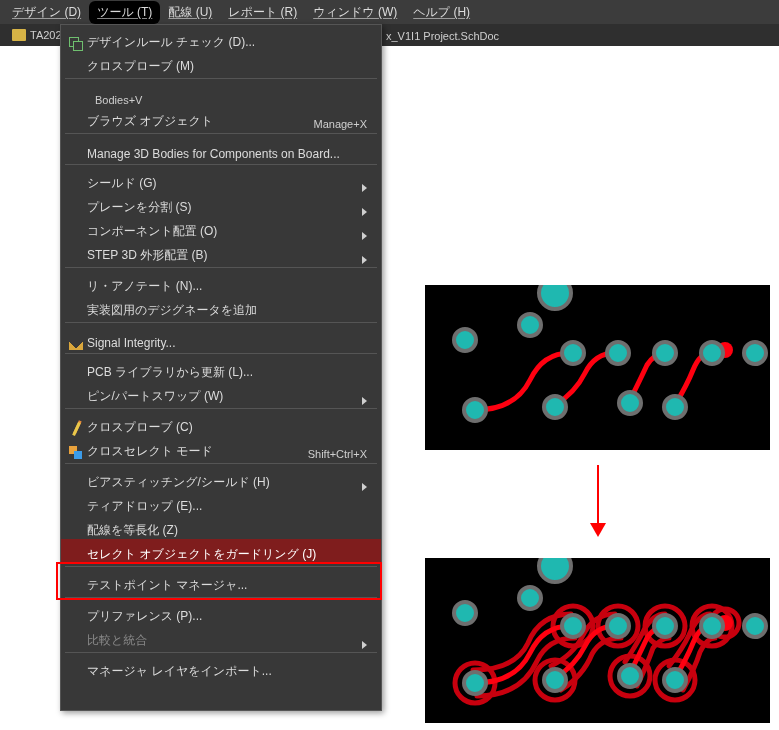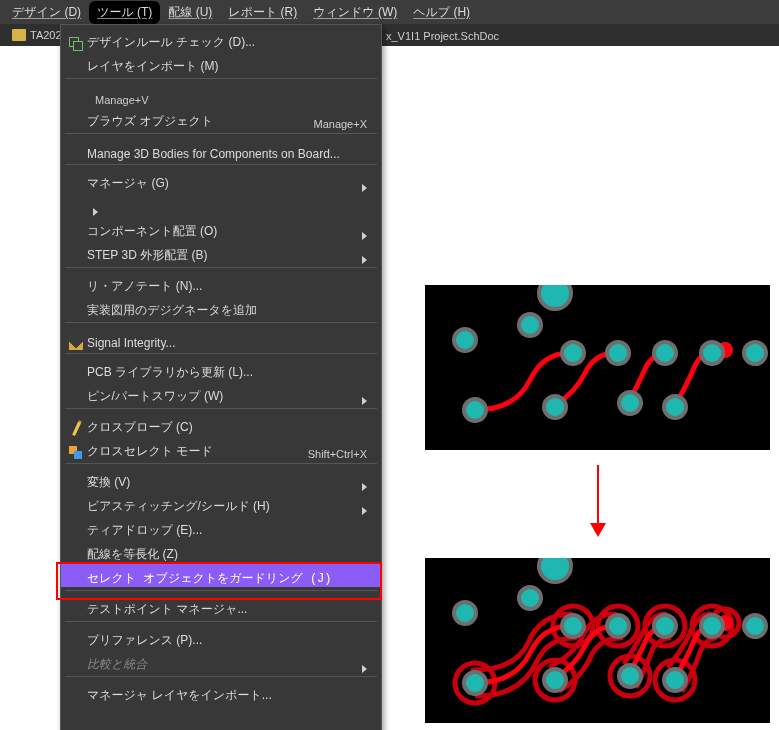--- a/index.html
+++ b/index.html
@@ -104,25 +104,24 @@
     border-top: 4px solid transparent;
     border-bottom: 4px solid transparent;
     border-left: 5px solid #cfcfcf;
     margin-left: 6px;
   }
   .dropdown-sep {
     height: 1px;
     background: #555;
     margin: 3px 4px;
   }
-  .dropdown-row.faded .label { color: #8a8a8a; font-style: italic; }
+  .dropdown-row.faded .label { color: #8a8a8a; }
   .dropdown-row.highlight {
-    background: #8b5cf6;
+    background: #7f1d1d;
     color: #fff;
-    font-family: Liberation Mono, monospace;
   }
   .dropdown-row.highlight .label { color: #fff; }
   .red-box {
     position: absolute;
     border: 2px solid #ff0000;
     pointer-events: none;
     z-index: 30;
   }
   .pcb-panel {
     position: absolute;
@@ -183,45 +182,46 @@
 
 <div class="dropdown" id="dropdown">
     <div class="dropdown-row">
       <span class="icon-slot">
         <span class="icon-rules"></span>
       </span>
       <span class="label">デザインルール チェック (D)...</span>
     </div>
     <div class="dropdown-row">
       <span class="icon-slot"></span>
-      <span class="label">レイヤをインポート (M)</span>
-    </div>
-    <div class="dropdown-sep"></div>
-    <div class="dropdown-row">
-      <span class="icon-slot"></span>
-      <span class="accel">Manage+V</span>
+      <span class="label">クロスプローブ (M)</span>
+    </div>
+    <div class="dropdown-sep"></div>
+    <div class="dropdown-row">
+      <span class="icon-slot"></span>
+      <span class="accel">Bodies+V</span>
     </div>
     <div class="dropdown-row">
       <span class="icon-slot"></span>
       <span class="label">ブラウズ オブジェクト</span>
       <span class="accel">Manage+X</span>
     </div>
     <div class="dropdown-sep"></div>
     <div class="dropdown-row">
       <span class="icon-slot"></span>
       <span class="label">Manage 3D Bodies for Components on Board...</span>
     </div>
     <div class="dropdown-sep"></div>
     <div class="dropdown-row">
       <span class="icon-slot"></span>
-      <span class="label">マネージャ (G)</span>
-      <span class="submenu-arrow"></span>
-    </div>
-    <div class="dropdown-row">
-      <span class="icon-slot"></span>
+      <span class="label">シールド (G)</span>
+      <span class="submenu-arrow"></span>
+    </div>
+    <div class="dropdown-row">
+      <span class="icon-slot"></span>
+      <span class="label">プレーンを分割 (S)</span>
       <span class="submenu-arrow"></span>
     </div>
     <div class="dropdown-row">
       <span class="icon-slot"></span>
       <span class="label">コンポーネント配置 (O)</span>
       <span class="submenu-arrow"></span>
     </div>
     <div class="dropdown-row">
       <span class="icon-slot"></span>
       <span class="label">STEP 3D 外形配置 (B)</span>
@@ -261,25 +261,20 @@
       <span class="label">クロスプローブ (C)</span>
     </div>
     <div class="dropdown-row">
       <span class="icon-slot">
         <span class="icon-xsel"></span>
       </span>
       <span class="label">クロスセレクト モード</span>
       <span class="accel">Shift+Ctrl+X</span>
     </div>
     <div class="dropdown-sep"></div>
-    <div class="dropdown-row">
-      <span class="icon-slot"></span>
-      <span class="label">変換 (V)</span>
-      <span class="submenu-arrow"></span>
-    </div>
     <div class="dropdown-row">
       <span class="icon-slot"></span>
       <span class="label">ビアスティッチング/シールド (H)</span>
       <span class="submenu-arrow"></span>
     </div>
     <div class="dropdown-row">
       <span class="icon-slot"></span>
       <span class="label">ティアドロップ (E)...</span>
     </div>
     <div class="dropdown-row">

